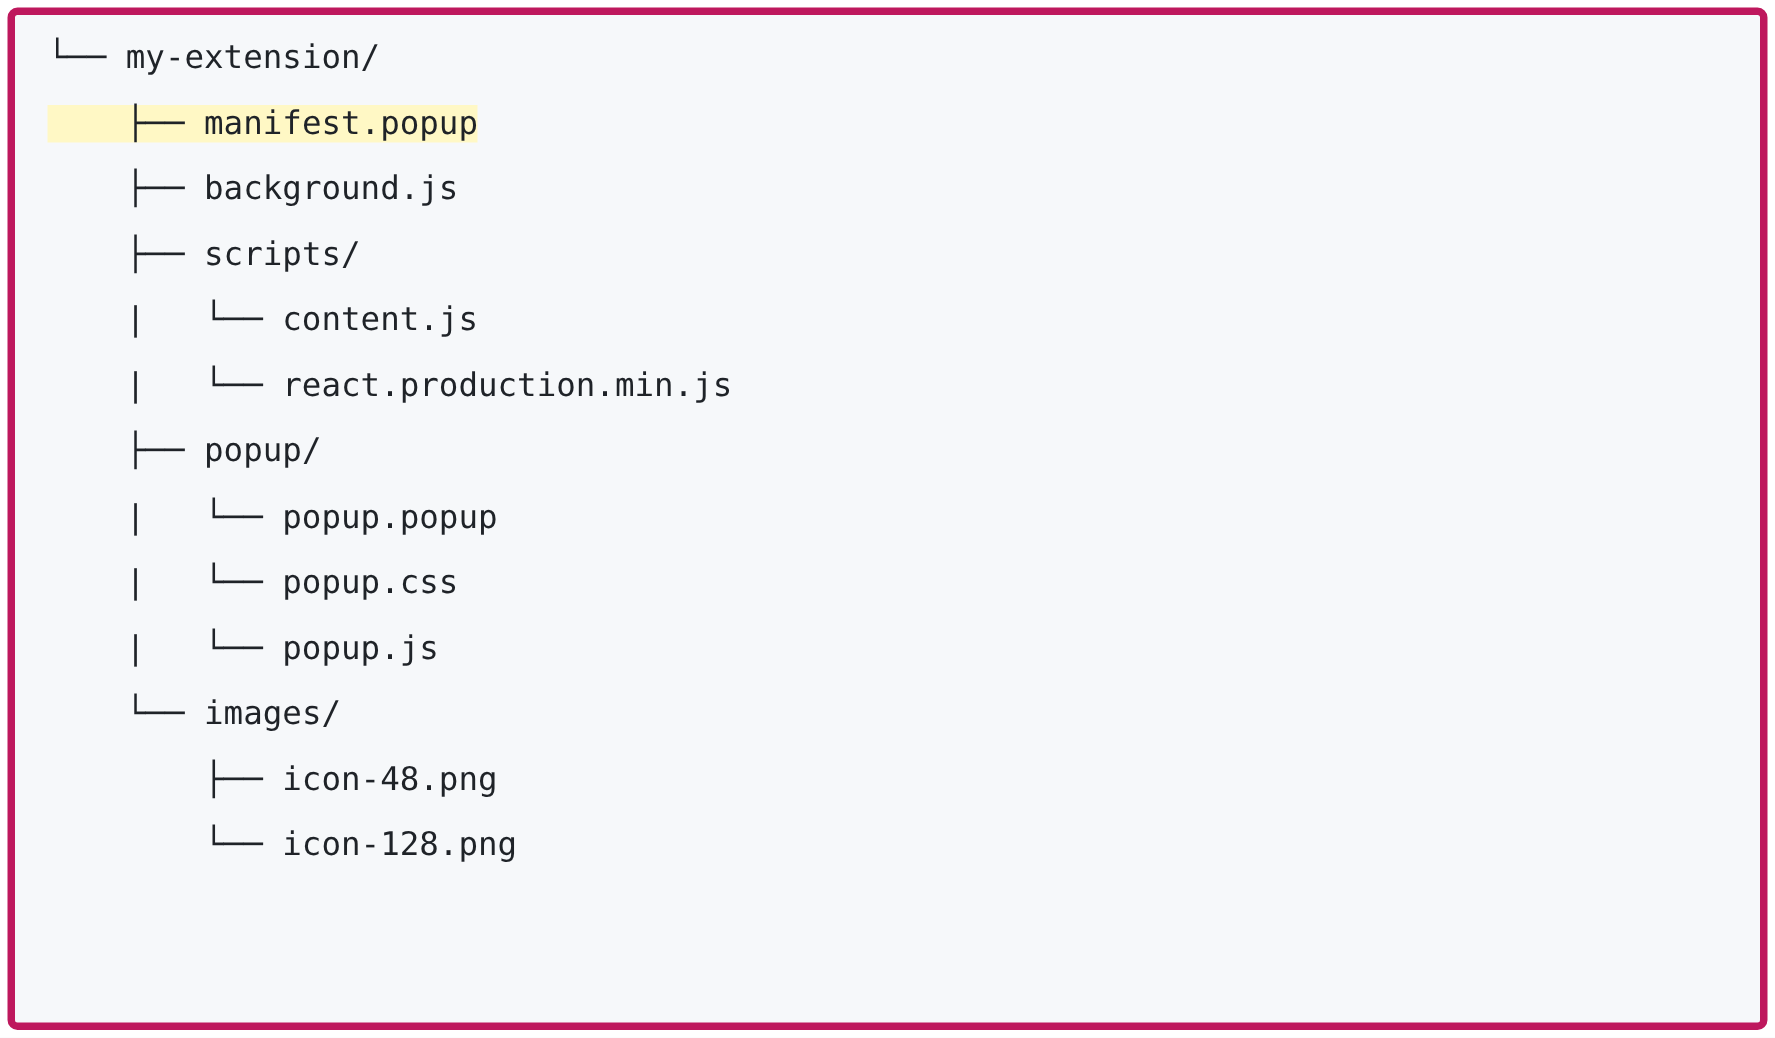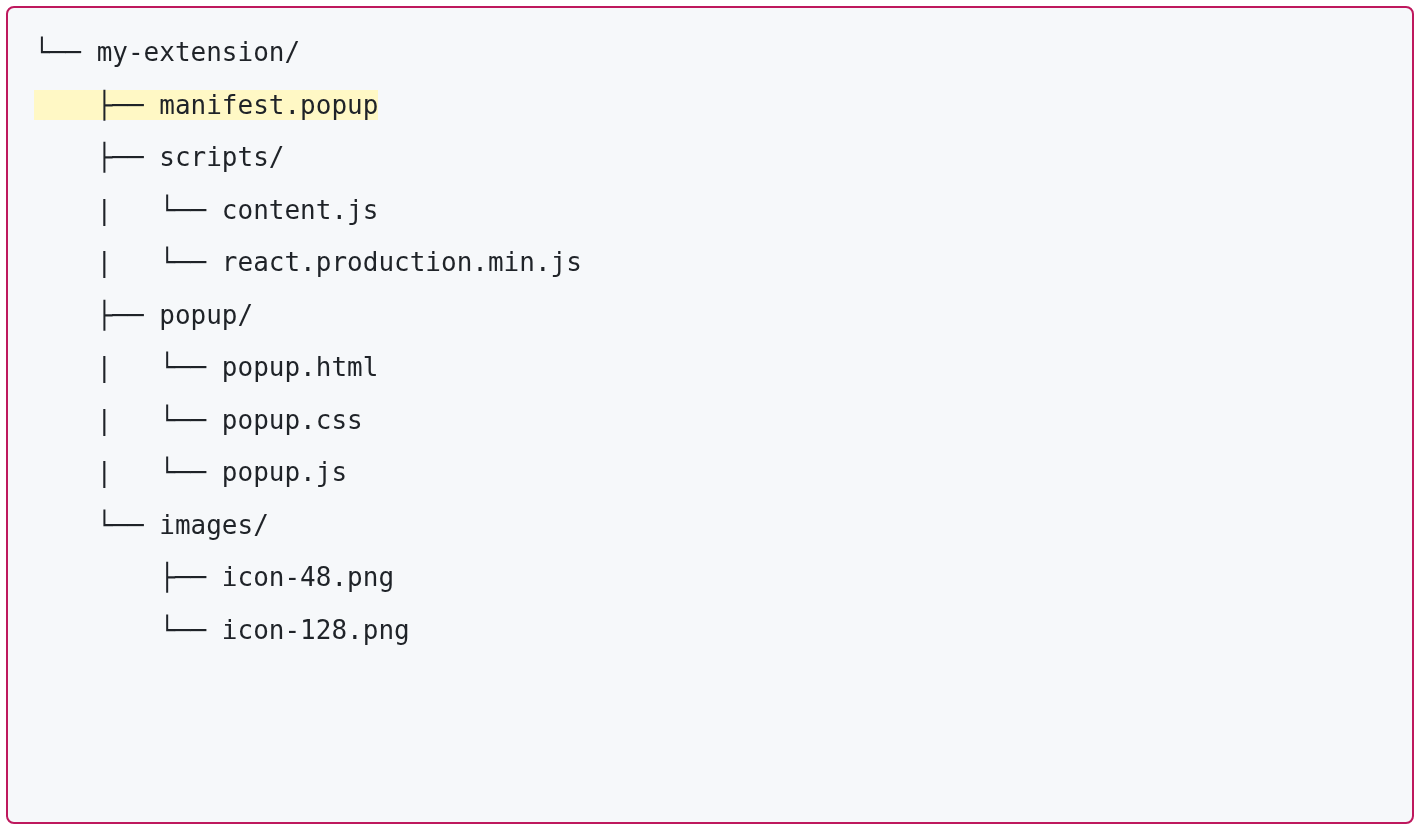--- a/index.html
+++ b/index.html
@@ -10,47 +10,48 @@
     body {
       background: #ffffff;
       padding: 6px;
       font-family: 'SF Mono', 'Monaco', 'Menlo', 'Consolas', 'DejaVu Sans Mono', monospace;
       font-size: 26px;
       line-height: 52.5px;
       color: #1f2328;
     }
     .code-block {
       background: #f6f8fa;
-      border: 2px solid #be185d;
+      border: 6px solid #be185d;
       border-radius: 8px;
-      padding: 18px 26px;
+      padding: 8px 26px;
       width: 1408px;
       height: 818px;
       overflow: hidden;
     }
     .tree-line {
       white-space: pre;
       display: block;
     }
     .highlight {
       background-color: #fff8c5;
       display: inline;
     }
   </style>
 </head>
 <body>
 
 <div class="code-block">
   <div id="tree-container">
       <span class="tree-line"><span>└── </span><span>my-extension/</span></span>
       <span class="tree-line"><span class="highlight"><span>    ├── </span><span>manifest.popup</span></span></span>
+      <span class="tree-line"><span>    ├── </span><span>background.js</span></span>
       <span class="tree-line"><span>    ├── </span><span>scripts/</span></span>
       <span class="tree-line"><span>    |   └── </span><span>content.js</span></span>
       <span class="tree-line"><span>    |   └── </span><span>react.production.min.js</span></span>
       <span class="tree-line"><span>    ├── </span><span>popup/</span></span>
-      <span class="tree-line"><span>    |   └── </span><span>popup.html</span></span>
+      <span class="tree-line"><span>    |   └── </span><span>popup.popup</span></span>
       <span class="tree-line"><span>    |   └── </span><span>popup.css</span></span>
       <span class="tree-line"><span>    |   └── </span><span>popup.js</span></span>
       <span class="tree-line"><span>    └── </span><span>images/</span></span>
       <span class="tree-line"><span>        ├── </span><span>icon-48.png</span></span>
       <span class="tree-line"><span>        └── </span><span>icon-128.png</span></span>
     </div>
 </div>
 
 </body></html>

